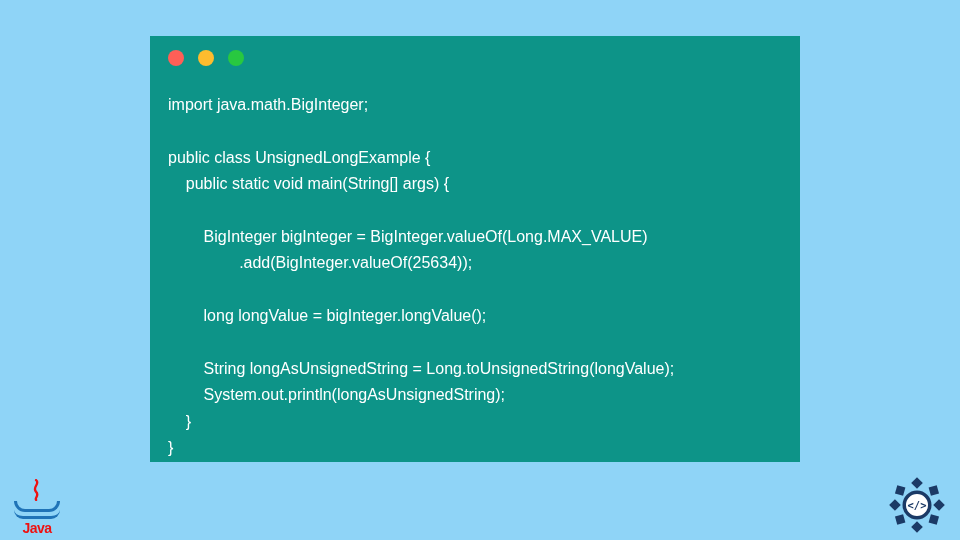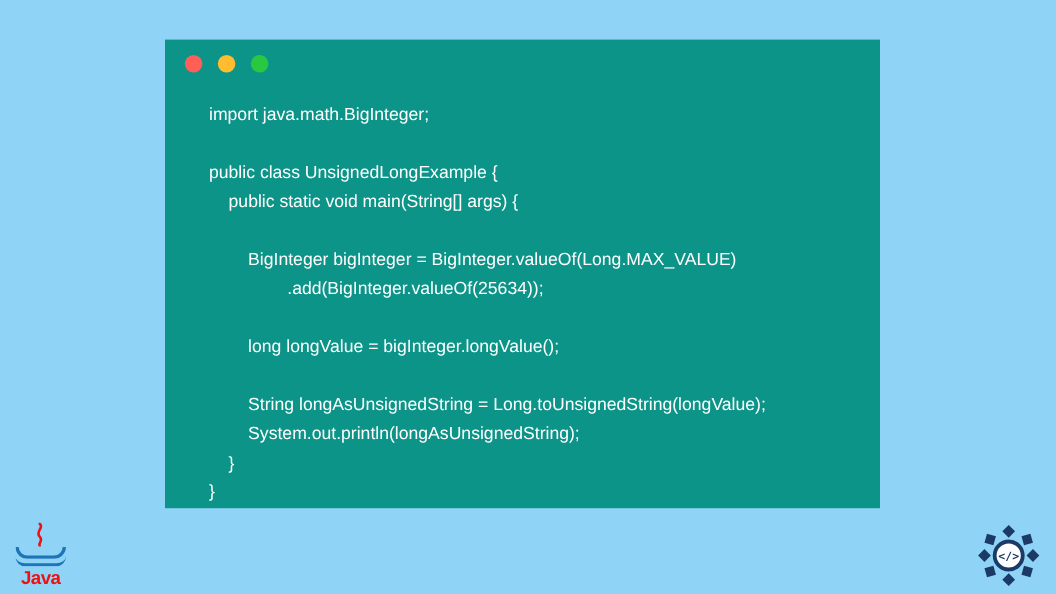--- a/index.html
+++ b/index.html
@@ -29,21 +29,21 @@
   }
   .dot {
     width: 16px;
     height: 16px;
     border-radius: 50%;
   }
   .dot.red    { background: #ff5f57; }
   .dot.yellow { background: #febc2e; }
   .dot.green  { background: #28c840; }
   .code-body {
-    padding: 4px 44px 20px 40px;
+    padding: 4px 44px 20px 18px;
     color: #ffffff;
     font-family: Arial;
     font-size: 16px;
     line-height: 1.65;
     white-space: pre;
   }
   
   .java-logo {
     position: absolute;
     left: 12px;
@@ -69,21 +69,21 @@
   .java-logo .saucer {
     width: 46px;
     height: 6px;
     border-bottom: 3px solid #1f73b7;
     border-radius: 0 0 40px 40px;
     margin: -2px auto 0 auto;
   }
   .java-logo .java-text {
     font-family: Arial, sans-serif;
     font-weight: bold;
-    font-size: 17px;
+    font-size: 14px;
     color: #e11;
     letter-spacing: -0.5px;
     margin-top: 1px;
   }
   
   .delft-logo {
     position: absolute;
     right: 14px;
     bottom: 6px;
     display: flex;

